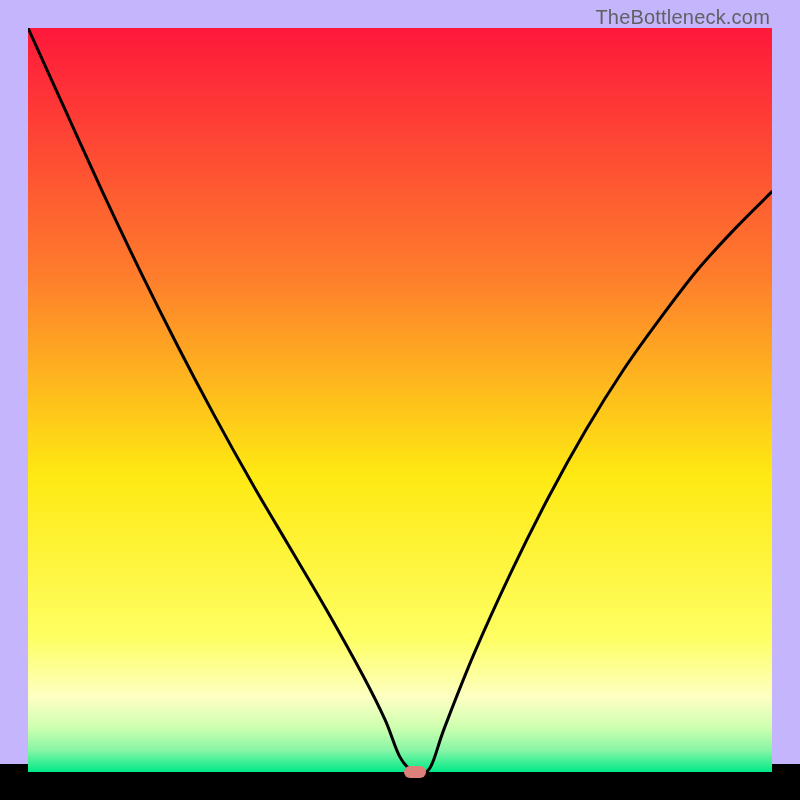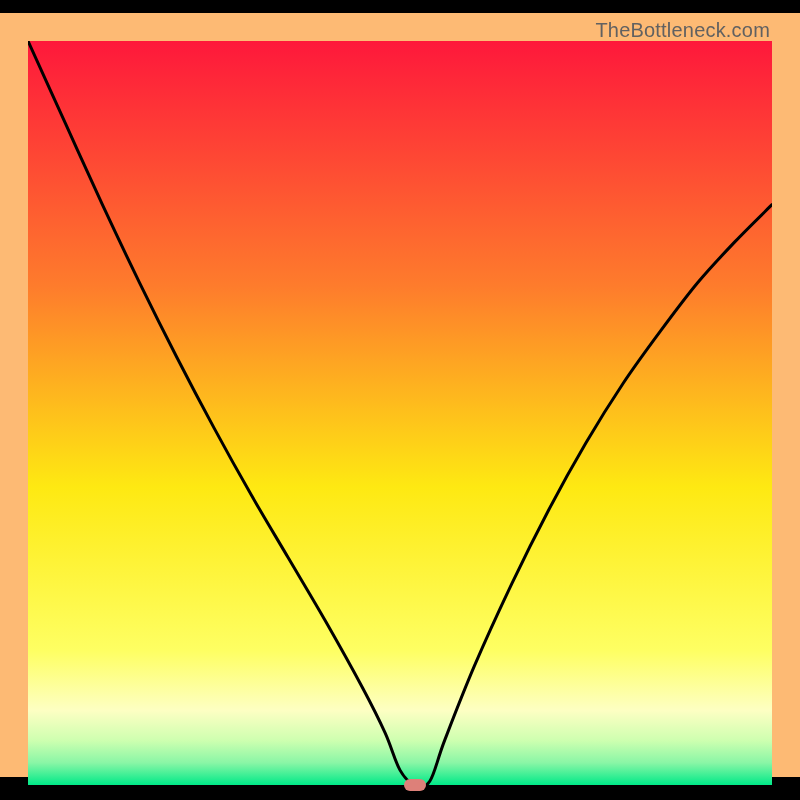--- a/index.html
+++ b/index.html
@@ -1,16 +1,16 @@
 <!DOCTYPE html>
 <html><head>
 <meta charset="utf-8">
 <style>
   html,body{margin:0;padding:0;width:800px;height:800px;background:#000;overflow:hidden;font-family:Arial,Helvetica,sans-serif}
-  .frame{position:absolute;left:0;top:13px;width:800px;height:764px;background:#fdba74}
+  .frame{position:absolute;left:0;top:0;width:800px;height:764px;background:#c4b5fd}
   .plot{position:absolute;left:28px;top:28px;width:744px;height:744px}
   .gradient{position:absolute;left:0;top:0;width:744px;height:744px}
   .watermark{position:absolute;right:30px;top:6px;color:#616161;font-size:20px;font-weight:400;letter-spacing:0.2px}
   svg.curve{position:absolute;left:0;top:0}
   .marker{position:absolute;width:22px;height:12px;border-radius:6px;background:#dd8079}
 </style>
 </head>
 <body>
 
 <div class="frame">

